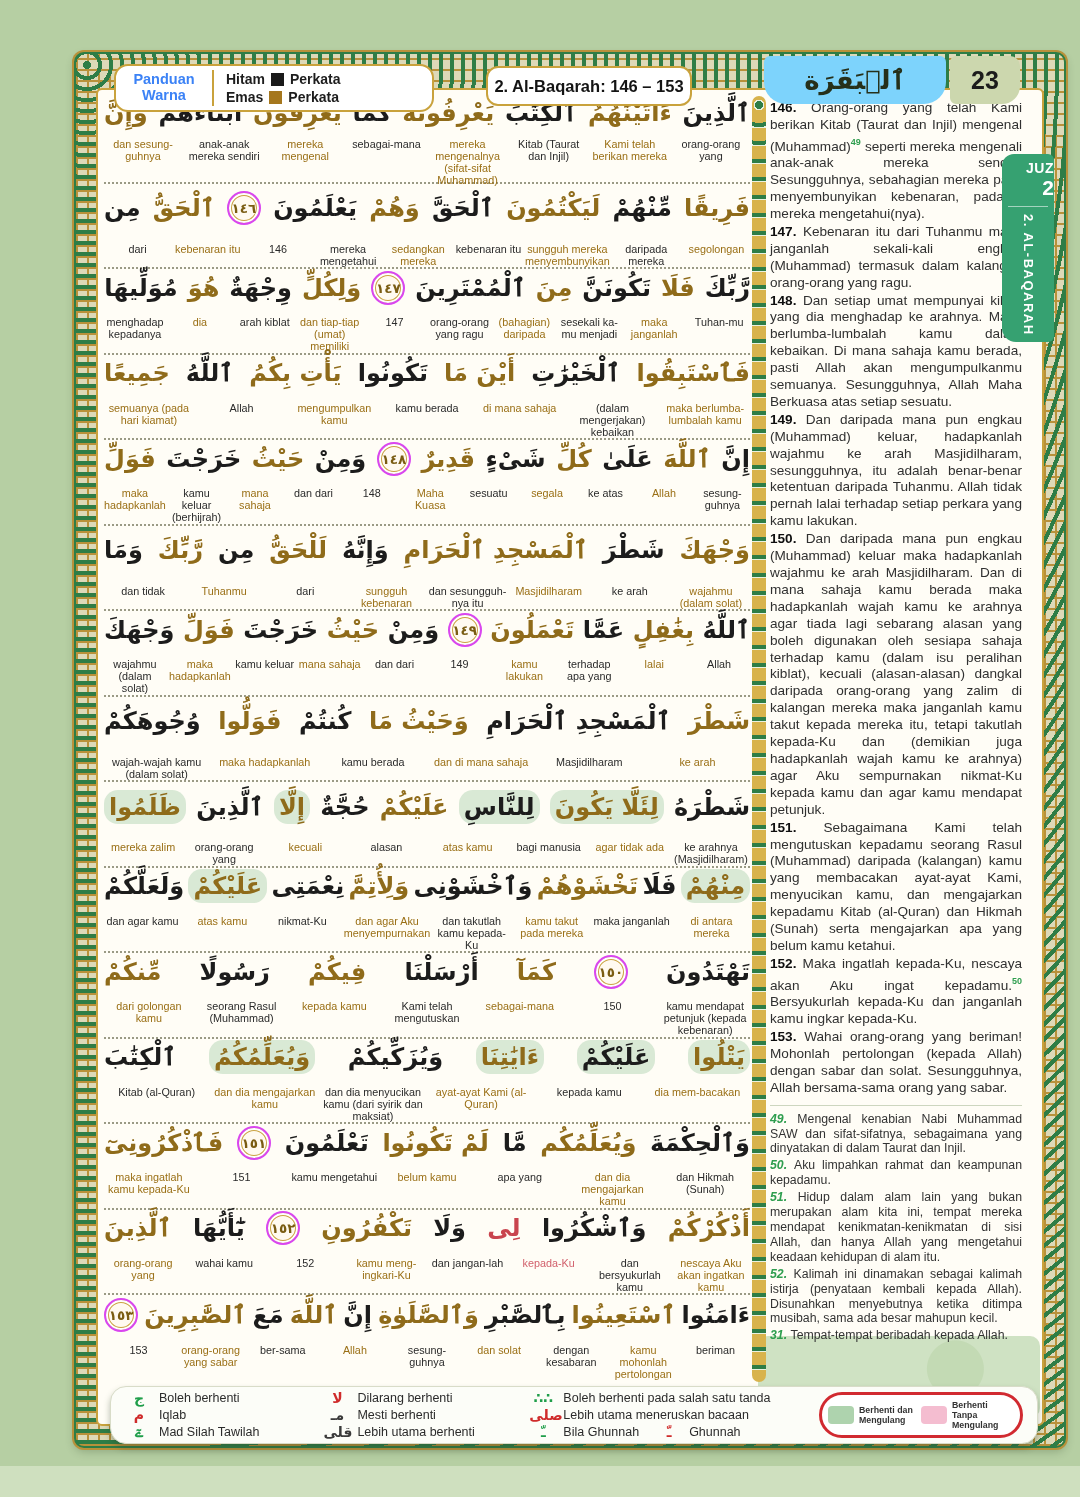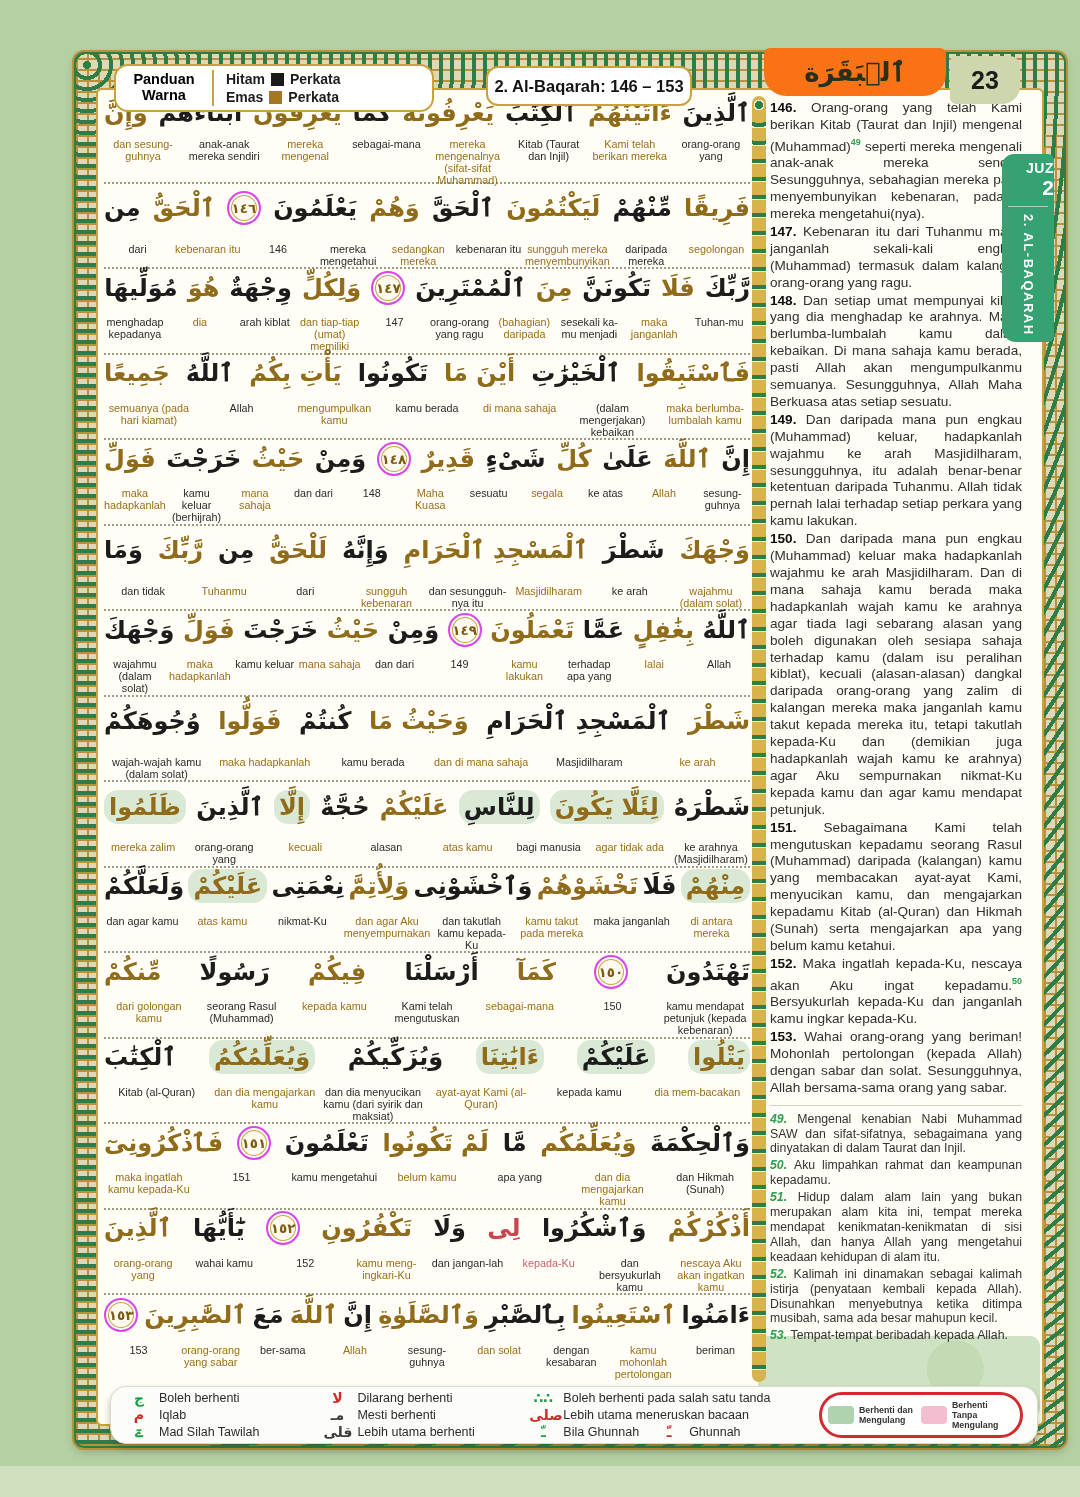--- a/index.html
+++ b/index.html
@@ -18,32 +18,32 @@
       repeating-radial-gradient(circle at 11px 11px, #2e7d46 0 4px, rgba(0,0,0,0) 4px 11px),
       repeating-linear-gradient(90deg, #b8913a 0 2px, rgba(0,0,0,0) 2px 11px),
       repeating-linear-gradient(0deg, #b8913a 0 2px, rgba(0,0,0,0) 2px 11px);}
   .frame-inner{position:absolute;left:20px;top:34px;right:20px;bottom:20px;
     background:#fffdf6;border:2px solid #c9a23c;border-radius:6px;}
 
   
   .hdr-legend{position:absolute;left:114px;top:64px;width:320px;height:48px;z-index:6;
     background:#fff;border:2px solid #c9a23c;border-radius:14px;display:flex;align-items:stretch;box-sizing:border-box;}
   .hl-cell1{width:96px;display:flex;align-items:center;justify-content:center;text-align:center;
-    font-weight:bold;font-size:14.5px;color:#000000;line-height:1.1;}
+    font-weight:bold;font-size:14.5px;color:#3b82f6;line-height:1.1;}
   .hl-div{width:2px;background:#c9a23c;margin:4px 0;}
   .hl-cell2{flex:1;display:flex;flex-direction:column;justify-content:center;gap:2px;padding-left:12px;}
   .hl-row{display:flex;align-items:center;gap:6px;font-weight:bold;font-size:14px;color:#1d1d1d;}
   .hl-swatch{width:13px;height:13px;display:inline-block;}
 
   .hdr-title{position:absolute;left:486px;top:66px;width:206px;height:40px;z-index:6;
     background:#fff;border:2px solid #c9a23c;border-radius:12px;display:flex;align-items:center;justify-content:center;
     font-weight:bold;font-size:16.5px;color:#141414;box-sizing:border-box;}
 
-  .hdr-surah{position:absolute;left:764px;top:48px;width:182px;height:48px;z-index:6;
-    background:#f97316;border-radius:6px 6px 22px 22px;display:flex;align-items:center;justify-content:center;
+  .hdr-surah{position:absolute;left:764px;top:56px;width:182px;height:48px;z-index:6;
+    background:#7dd3fc;border-radius:6px 6px 22px 22px;display:flex;align-items:center;justify-content:center;
     font-family:"DejaVu Sans",sans-serif;font-weight:bold;font-size:26px;color:#26301a;}
   .hdr-page{position:absolute;left:950px;top:56px;width:70px;height:48px;z-index:6;
     background:#ccd7ae;border-radius:6px 10px 18px 6px;display:flex;align-items:center;justify-content:center;
     font-weight:bold;font-size:25px;color:#1c1c1c;}
 
   
   .juz-tab{position:absolute;left:1002px;top:154px;width:52px;height:188px;z-index:7;
     background:#36a171;border-radius:12px 6px 6px 14px;color:#fff;display:flex;flex-direction:column;box-sizing:border-box;}
   .jz-top{text-align:right;padding-top:7px;}
   .jz-juz{font-size:14px;font-weight:bold;letter-spacing:.5px;line-height:1.1;}
@@ -492,21 +492,21 @@
         <div class="para"><span class="pnum">151. </span>Sebagaimana Kami telah mengutuskan kepadamu seorang Rasul (Muhammad) daripada (kalangan) kamu yang membacakan ayat-ayat Kami, menyucikan kamu, dan mengajarkan kepadamu Kitab (al-Quran) dan Hikmah (Sunah) serta mengajarkan apa yang belum kamu ketahui.</div>
         <div class="para"><span class="pnum">152. </span>Maka ingatlah kepada-Ku, nescaya akan Aku ingat kepadamu.<sup class="ref">50</sup> Bersyukurlah kepada-Ku dan janganlah kamu ingkar kepada-Ku.</div>
         <div class="para"><span class="pnum">153. </span>Wahai orang-orang yang beriman! Mohonlah pertolongan (kepada Allah) dengan sabar dan solat. Sesungguhnya, Allah bersama-sama orang yang sabar.</div>
       </div>
     <div class="fn-divider"></div>
     <div id="fns">
         <div class="fn"><span class="fnum">49. </span>Mengenal kenabian Nabi Muhammad SAW dan sifat-sifatnya, sebagaimana yang dinyatakan di dalam Taurat dan Injil.</div>
         <div class="fn"><span class="fnum">50. </span>Aku limpahkan rahmat dan keampunan kepadamu.</div>
         <div class="fn"><span class="fnum">51. </span>Hidup dalam alam lain yang bukan merupakan alam kita ini, tempat mereka mendapat kenikmatan-kenikmatan di sisi Allah, dan hanya Allah yang mengetahui keadaan kehidupan di alam itu.</div>
         <div class="fn"><span class="fnum">52. </span>Kalimah ini dinamakan sebagai kalimah istirja (penyataan kembali kepada Allah). Disunahkan menyebutnya ketika ditimpa musibah, sama ada besar mahupun kecil.</div>
-        <div class="fn"><span class="fnum">53. </span>Tempat-tempat beribadah kepada Allah.</div>
+        <div class="fn"><span class="fnum">31. </span>Tempat-tempat beribadah kepada Allah.</div>
       </div>
   </div>
 
   <div class="legend-bar" id="legendbar">
       <div class="lcol lcol1">
         <div class="litem">
           <span class="lglyph green">ج</span>
           <span class="llabel">Boleh berhenti</span>
         </div>
         <div class="litem">

